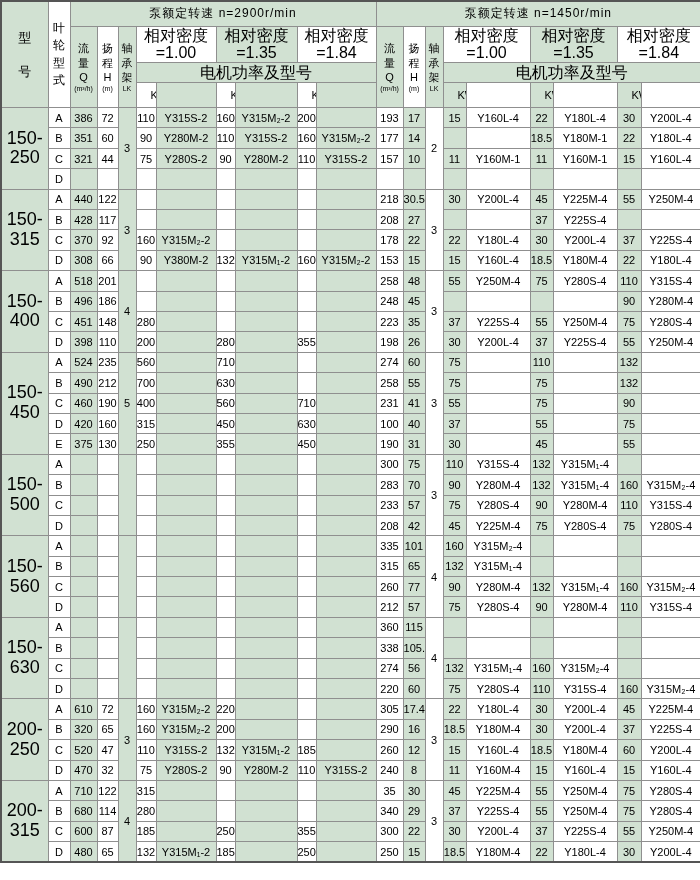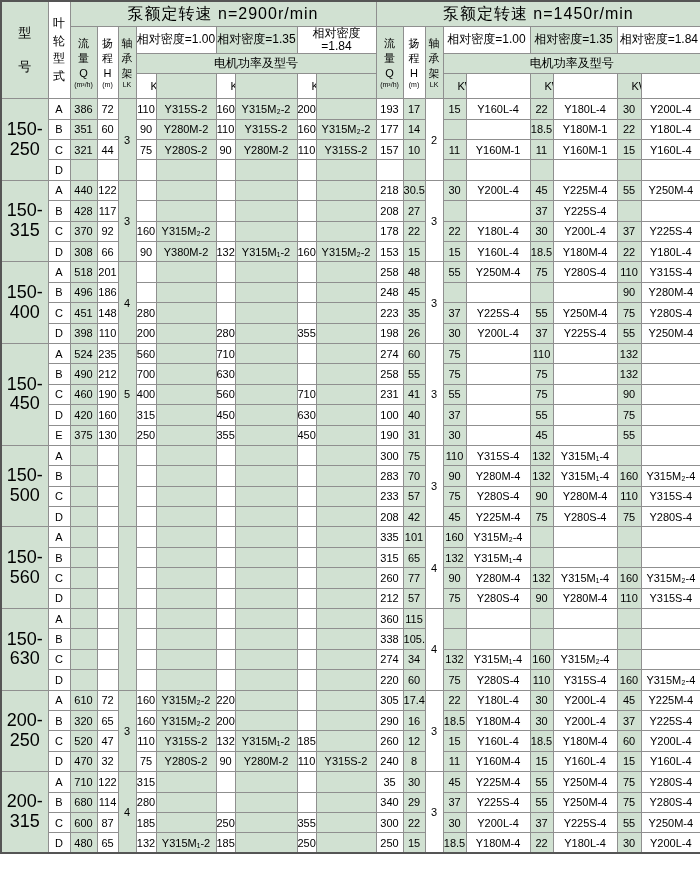--- a/index.html
+++ b/index.html
@@ -1,28 +1,28 @@
 <!DOCTYPE html>
 <html><head>
 <meta charset="utf-8">
 <style>
   *{box-sizing:border-box;margin:0;padding:0}
   html,body{width:700px;height:880px;background:#ffffff;font-family:"Liberation Sans",sans-serif;color:#000}
   table{border-collapse:collapse;table-layout:fixed;width:700px;border:2px solid #555}
   td{border:1px solid #8f8f8f;text-align:center;vertical-align:middle;overflow:hidden;font-size:11px;padding:0;height:20.4px;line-height:1.1}
-  thead td{font-size:12px}
+  thead td{font-size:16px}
   .g{background:#d1e1d2}
   .w{background:#ffffff}
   .vhead{white-space:pre-line;line-height:1.35;font-size:11px}
   .vhead .unit{font-size:7px;display:block;line-height:1.1;white-space:nowrap}
   .model-head{white-space:pre-line;line-height:2.6;font-size:13px}
   .imp-head{white-space:pre-line;line-height:1.45;font-size:12px}
   .kw-h{text-align:left;padding-left:14px;font-size:11px}
   .pump-model{font-size:18px}
-  .speed-h{font-size:16px;letter-spacing:1px}
+  .speed-h{font-size:12px;letter-spacing:1px}
 </style>
 </head>
 <body>
 
 <table>
   <colgroup>
     <col style="width:47px">
       <col style="width:22px">
     <col style="width:27px">
       <col style="width:21px">
@@ -638,21 +638,21 @@
         <td class="w">C</td>
         <td class="g"></td>
         <td class="w"></td>
         <td class="w"></td>
         <td class="g"></td>
         <td class="w"></td>
         <td class="g"></td>
         <td class="w"></td>
         <td class="g"></td>
         <td class="w">274</td>
-        <td class="g">34</td>
+        <td class="g">56</td>
         <td class="g">132</td>
         <td class="w">Y315M₁-4</td>
         <td class="g">160</td>
         <td class="w">Y315M₂-4</td>
         <td class="g"></td>
         <td class="w"></td>
       </tr>
       <tr>
         <td class="w">D</td>
         <td class="g"></td>

